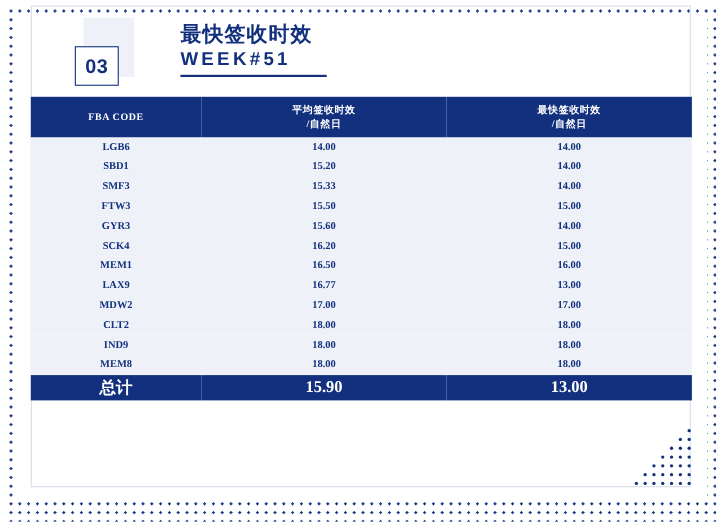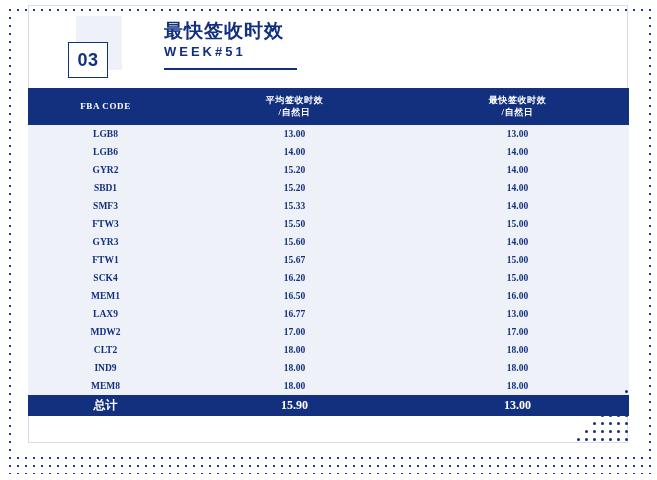--- a/index.html
+++ b/index.html
@@ -85,21 +85,21 @@
     left: 164px; top: 18px;
     color: #12307e;
     font-size: 19px;
     font-weight: bold;
     letter-spacing: 1px;
   }
   .title-sub {
     position: absolute;
     left: 164px; top: 44px;
     color: #12307e;
-    font-size: 13px;
+    font-size: 17px;
     font-weight: bold;
     letter-spacing: 3px;
   }
   .title-underline {
     position: absolute;
     left: 164px; top: 68px;
     width: 133px; height: 2px;
     background: #12307e;
   }
 
@@ -134,21 +134,21 @@
     font-weight: bold;
     color: #12307e;
     text-align: center;
     padding: 2px 0;
     background: #eef1f8;
     height: 14px;
   }
   table.data tr.total td {
     background: #12307e;
     color: #ffffff;
-    font-size: 12px;
+    font-size: 15px;
     font-weight: bold;
     height: 17px;
   }
   .col-a { width: 155px; }
   .col-b { width: 223px; }
   .col-c { width: 223px; }
 
   
   .dots-deco {
     position: absolute;
@@ -203,32 +203,22 @@
             <span class="l2">/自然日</span>
           </th>
           <th>
             <span>最快签收时效</span>
             <span class="l2">/自然日</span>
           </th>
         </tr>
       </thead>
       <tbody>
         <tr>
-          <td>LGB8</td>
-          <td>13.00</td>
-          <td>13.00</td>
-        </tr>
-        <tr>
           <td>LGB6</td>
           <td>14.00</td>
-          <td>14.00</td>
-        </tr>
-        <tr>
-          <td>GYR2</td>
-          <td>15.20</td>
           <td>14.00</td>
         </tr>
         <tr>
           <td>SBD1</td>
           <td>15.20</td>
           <td>14.00</td>
         </tr>
         <tr>
           <td>SMF3</td>
           <td>15.33</td>
@@ -236,25 +226,20 @@
         </tr>
         <tr>
           <td>FTW3</td>
           <td>15.50</td>
           <td>15.00</td>
         </tr>
         <tr>
           <td>GYR3</td>
           <td>15.60</td>
           <td>14.00</td>
-        </tr>
-        <tr>
-          <td>FTW1</td>
-          <td>15.67</td>
-          <td>15.00</td>
         </tr>
         <tr>
           <td>SCK4</td>
           <td>16.20</td>
           <td>15.00</td>
         </tr>
         <tr>
           <td>MEM1</td>
           <td>16.50</td>
           <td>16.00</td>

